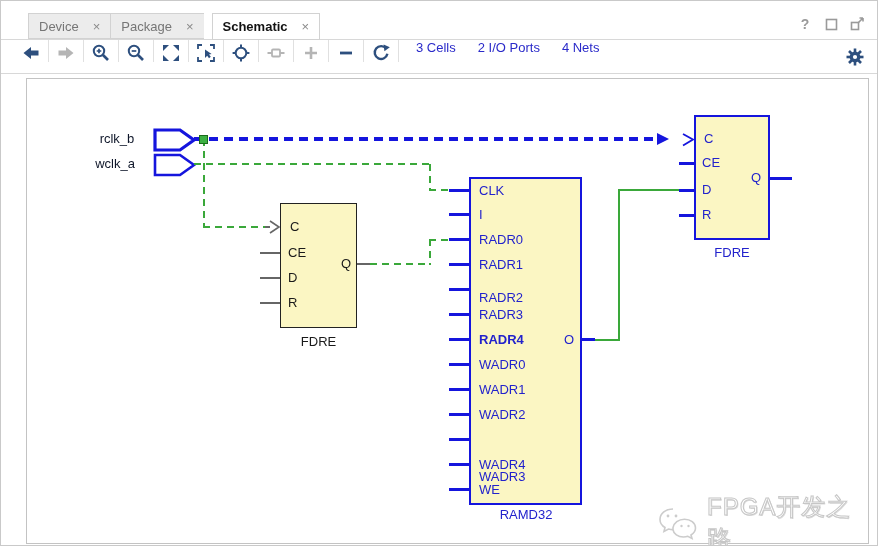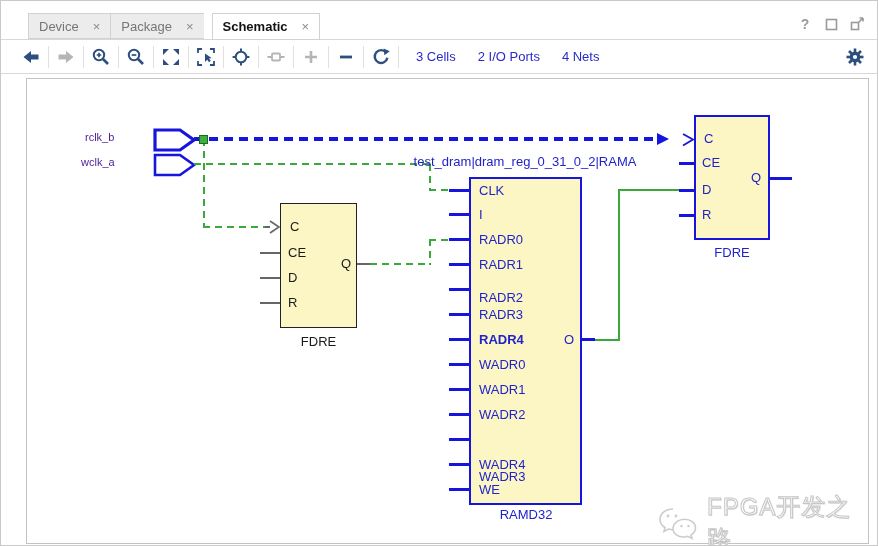--- a/index.html
+++ b/index.html
@@ -16,40 +16,40 @@
   .tab:last-child{border-right:1px solid #d2d2d2;margin-left:8px;}
   .tab .close{margin-left:14px;color:#8a8a8a;font-size:13px;}
   .tab.active{background:#fff;color:#111;font-weight:bold;height:27px;}
   .tab.active .close{font-weight:normal;}
   .strip-bottom{position:absolute;left:0;top:38px;width:878px;height:1px;background:#d8d8d8;}
   .winctrl{position:absolute;top:15px;right:12px;display:flex;align-items:center;gap:10px;z-index:3;}
   .winctrl .wbtn{width:16px;height:16px;display:flex;align-items:center;justify-content:center;
     color:#9a9a9a;font-size:14px;font-weight:bold;}
   
   .toolbar{position:absolute;left:0;top:39px;width:878px;height:33px;background:#fff;
-    display:flex;align-items:center;padding-left:16px;box-sizing:border-box;}
+    display:flex;align-items:flex-start;padding-left:16px;box-sizing:border-box;}
   .toolbar-bottom{position:absolute;left:0;top:72px;width:878px;height:1px;background:#d8d8d8;}
   .tbtn{width:28px;height:26px;display:flex;align-items:center;justify-content:center;flex:0 0 auto;}
   .tsep{width:1px;height:22px;background:#e0e0e0;margin:0 3px;flex:0 0 auto;}
   .stats{display:flex;align-items:center;margin-left:14px;gap:22px;font-size:13px;color:#2a2ac9;}
   .stat{cursor:default;}
   .gearbox{position:absolute;right:13px;top:47px;}
   
   .canvas{position:absolute;left:25px;top:77px;width:841px;height:464px;background:#fff;
     border:1px solid #c3c3c3;box-sizing:content-box;}
   .abs{position:absolute;}
   .cell{position:absolute;background:#fbf6c3;box-sizing:border-box;}
   .cell.sel{border:2.5px solid #1515dd;}
   .cell.unsel{border:1.5px solid #222;}
   .pinlabel{position:absolute;font-size:13px;line-height:16px;white-space:nowrap;}
   .blue-t{color:#2222cc;}
   .black-t{color:#1a1a1a;}
   .celltitle{position:absolute;font-size:13px;text-align:center;white-space:nowrap;}
   .typelabel{position:absolute;font-size:13px;text-align:center;}
-  .portlabel{position:absolute;font-size:11px;color:#4c1d95;text-align:left;}
+  .portlabel{position:absolute;font-size:13px;color:#0f172a;text-align:center;}
   
   .blue-dash-h{position:absolute;height:4px;
     background:repeating-linear-gradient(90deg,#1515dd 0 9px,transparent 9px 15px);}
   .green-dash-h{position:absolute;height:2px;
     background:repeating-linear-gradient(90deg,#3aa83a 0 7px,transparent 7px 12px);}
   .green-dash-v{position:absolute;width:2px;
     background:repeating-linear-gradient(180deg,#3aa83a 0 7px,transparent 7px 12px);}
   .green-h{position:absolute;height:2px;background:#3aa83a;}
   .green-v{position:absolute;width:2px;background:#3aa83a;}
   .blue-stub{position:absolute;height:3px;background:#1515dd;}
@@ -245,21 +245,20 @@
     <div class="pinlabel black-t" style="left:261px;top:166px;">CE</div>
     <div class="pinlabel black-t" style="left:261px;top:191px;">D</div>
     <div class="pinlabel black-t" style="left:261px;top:216px;">R</div>
     <div class="pinlabel black-t" style="left:300px;top:177px;width:24px;text-align:right;">Q</div>
     <div class="gray-stub" style="left:233px;top:173px;width:20px;"></div>
     <div class="gray-stub" style="left:233px;top:198px;width:20px;"></div>
     <div class="gray-stub" style="left:233px;top:223px;width:20px;"></div>
     <div class="gray-stub" style="left:330px;top:184px;width:13px;"></div>
     <div class="typelabel black-t" style="left:256px;top:255px;width:71px;">FDRE</div>
 
-    <div class="celltitle blue-t" style="left:368px;top:75px;width:260px;">test_dram|dram_reg_0_31_0_2|RAMA</div>
     <div class="cell sel" style="left:442px;top:98px;width:113px;height:328px;"></div>
     <div class="pinlabel blue-t" style="left:452px;top:104px;">CLK</div>
     <div class="pinlabel blue-t" style="left:452px;top:128px;">I</div>
     <div class="pinlabel blue-t" style="left:452px;top:153px;">RADR0</div>
     <div class="pinlabel blue-t" style="left:452px;top:178px;">RADR1</div>
     <div class="pinlabel blue-t" style="left:452px;top:211px;">RADR2</div>
     <div class="pinlabel blue-t" style="left:452px;top:228px;">RADR3</div>
     <div class="pinlabel blue-t" style="left:452px;top:253px;font-weight:bold;">RADR4</div>
     <div class="pinlabel blue-t" style="left:452px;top:278px;">WADR0</div>
     <div class="pinlabel blue-t" style="left:452px;top:303px;">WADR1</div>

